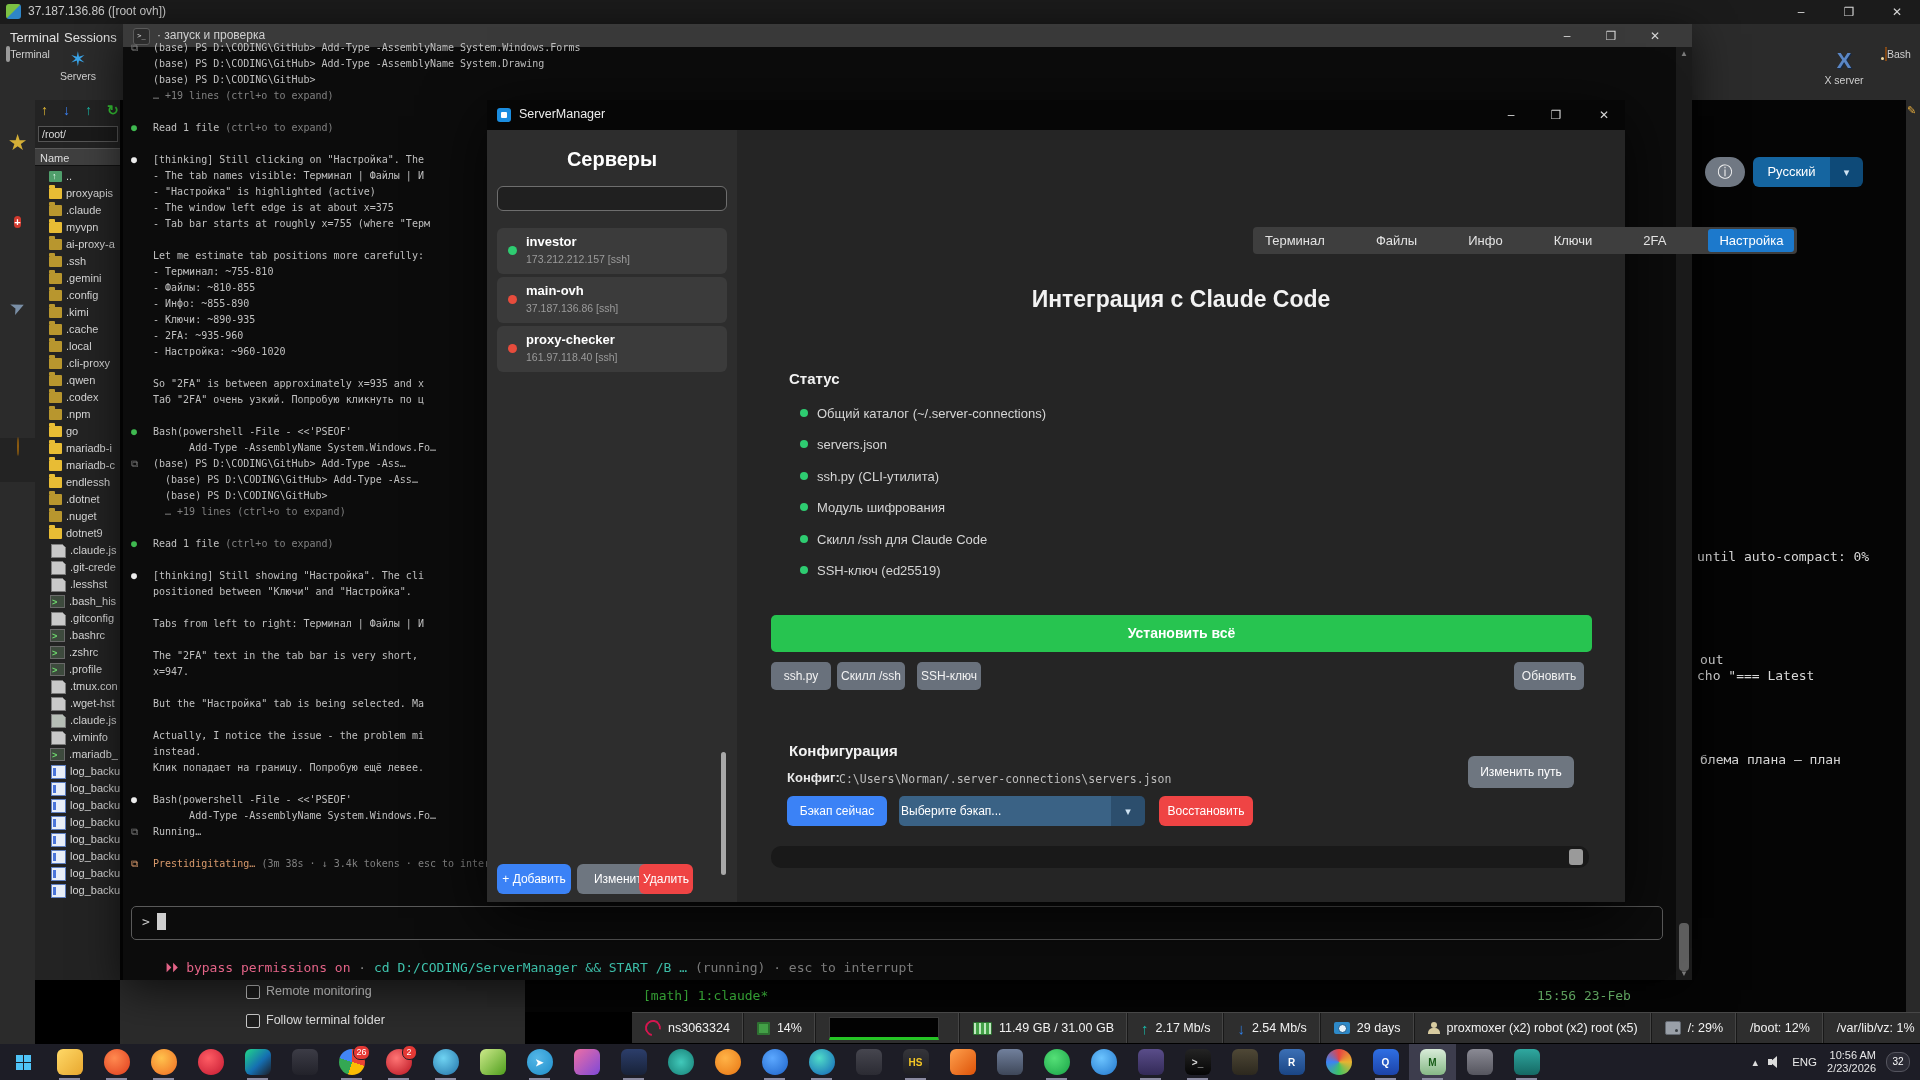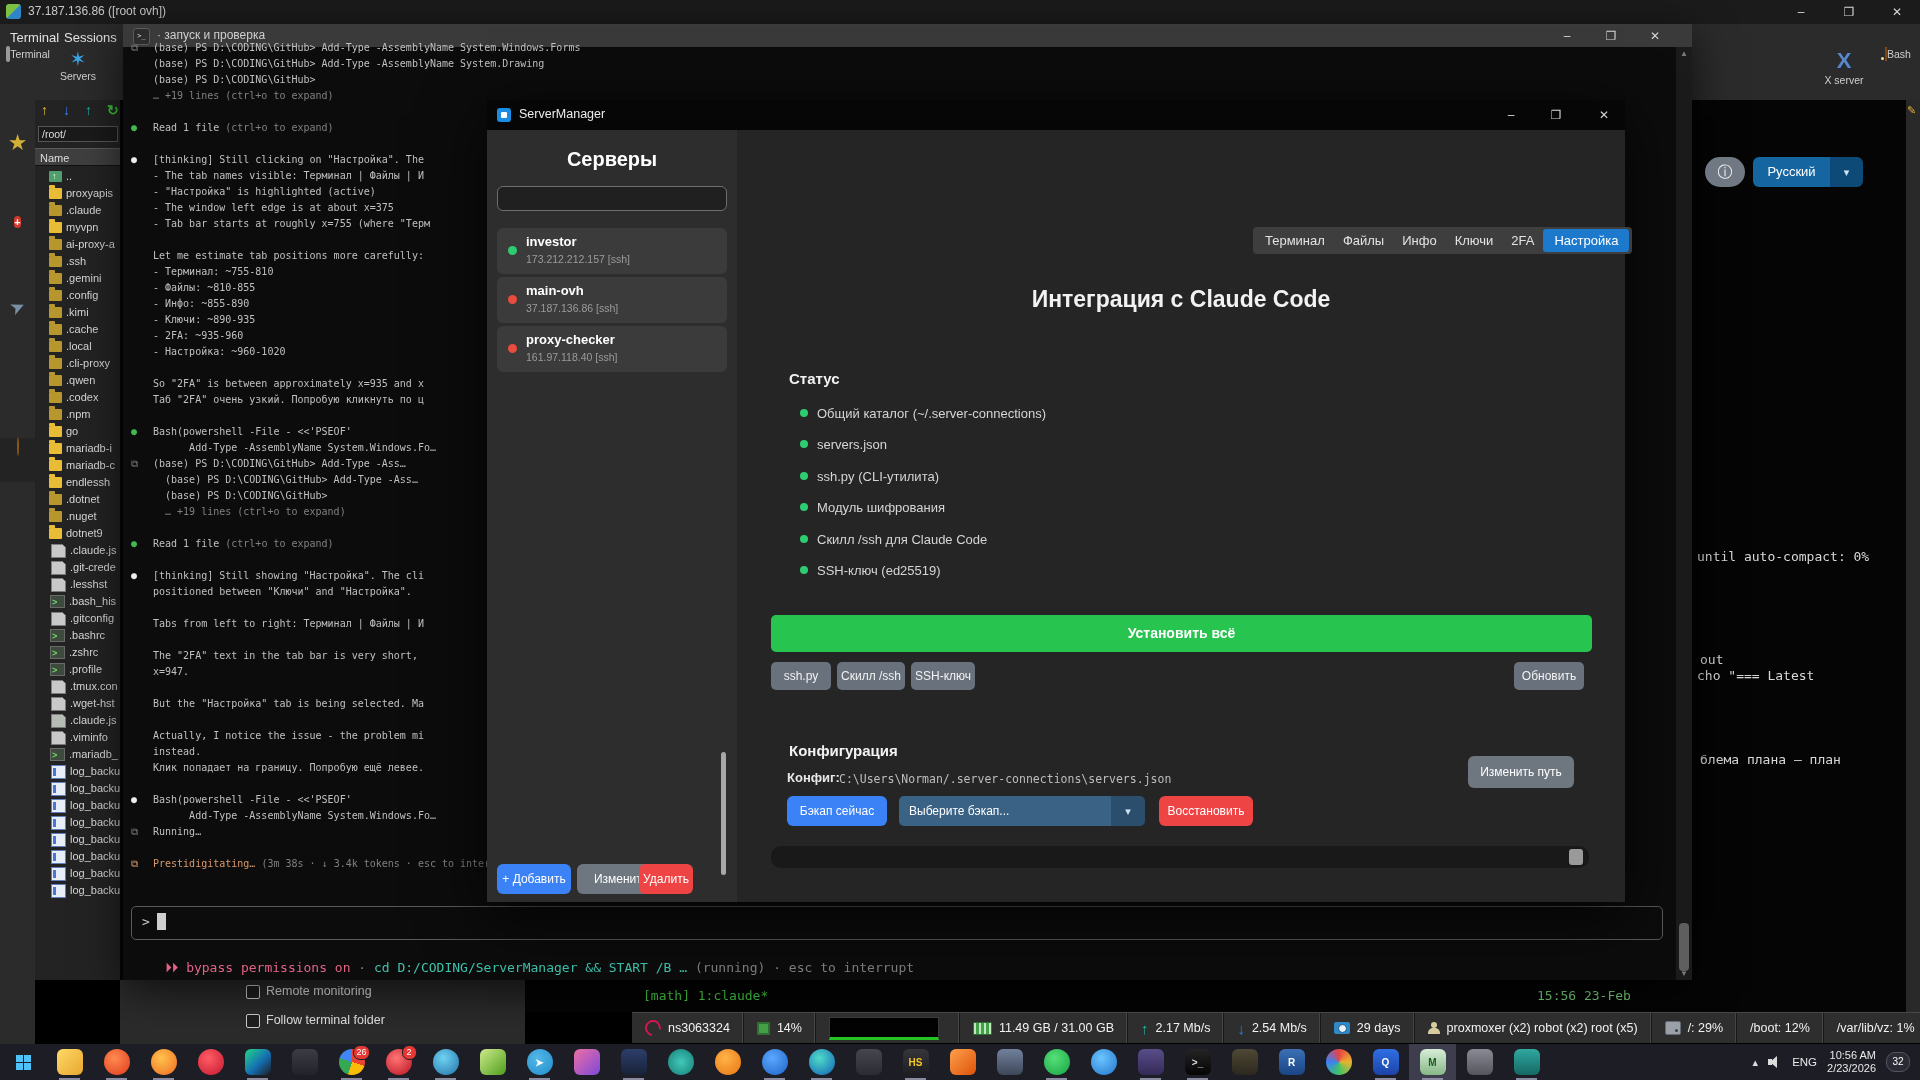--- a/index.html
+++ b/index.html
@@ -120,38 +120,38 @@
   .blue{background:#3b82f6;}
   .gray{background:#6e7680;}
   .red{background:#ef4444;}
   #sm-content{left:250px;top:30px;width:888px;height:772px;background:#252525;}
   #sm-info{left:968px;top:27px;width:40px;height:30px;background:#707883;border-radius:15px;
            color:#f2f2f2;text-align:center;line-height:30px;font-size:15px;}
   #sm-lang{left:1016px;top:27px;width:77px;height:30px;background:#1565a0;border-radius:6px 0 0 6px;
            color:#fff;font-size:13px;text-align:center;line-height:30px;}
   #sm-lang-chev{left:1093px;top:27px;width:33px;height:30px;background:#0e4a78;border-radius:0 6px 6px 0;
            color:#cfe3f2;text-align:center;line-height:30px;font-size:11px;}
-  #sm-tabs{left:516px;top:97px;height:27px;background:#3e3e3e;border-radius:4px;display:flex;align-items:center;padding:0 3px;}
+  #sm-tabs{left:516px;top:97px;height:27px;background:#3e3e3e;border-radius:4px;display:flex;align-items:center;padding:0 3px;gap:33px;}
   .smtab{color:#e3e3e3;font-size:13px;padding:0 9px;line-height:23px;cursor:default;}
   .smtab.active{background:#1c79cc;color:#fff;border-radius:3px;padding:0 11px;}
   #sm-h1{left:0;top:156px;width:888px;text-align:center;color:#f2f2f2;font-size:23px;font-weight:bold;}
   #sm-sub{left:0;top:194px;width:888px;text-align:center;color:#a3a3a3;font-size:13px;line-height:15.5px;}
   .h2{color:#f2f2f2;font-size:15px;font-weight:bold;}
   .sitem{position:absolute;left:63px;height:18px;display:flex;align-items:center;color:#d5d5d5;font-size:13px;}
   .sdot{width:8px;height:8px;border-radius:50%;background:#2ecc71;margin-right:9px;}
   #sm-install{left:34px;top:485px;width:821px;height:37px;background:#27c450;border-radius:5px;color:#fff;
               font-size:14px;font-weight:bold;text-align:center;line-height:37px;}
   .sbtn{position:absolute;top:532px;height:28px;background:#69717c;border-radius:5px;color:#f2f2f2;
         font-size:12px;text-align:center;line-height:28px;}
   #sm-cfg-label{left:50px;top:640px;color:#e8e8e8;font-size:13px;font-weight:bold;}
   #sm-cfg-path{left:102px;top:642px;color:#bdbdbd;font-size:11.5px;}
   #sm-changepath{left:731px;top:626px;width:106px;height:32px;line-height:32px;}
   #sm-backup{left:50px;top:666px;width:100px;height:30px;line-height:30px;}
   #sm-select{left:162px;top:666px;width:212px;height:30px;background:#3a6285;border-radius:5px 0 0 5px;
-             color:#fff;font-size:12px;line-height:30px;padding-left:10px;}
+             color:#fff;font-size:12px;line-height:30px;padding-left:2px;}
   #sm-select-chev{left:374px;top:666px;width:34px;height:30px;background:#2c4e6d;border-radius:0 5px 5px 0;
              color:#cfe3f2;text-align:center;line-height:30px;font-size:11px;}
   #sm-restore{left:422px;top:666px;width:94px;height:30px;line-height:30px;}
   #sm-hstrip{left:34px;top:716px;width:818px;height:22px;background:#191919;border-radius:10px;}
   #sm-hthumb{left:798px;top:3px;width:14px;height:16px;background:#9a9a9a;border-radius:3px;}
 
   
   #monbar{left:632px;top:1012px;width:1288px;height:30px;background:#2e2e2e;border-top:1px solid #474747;
           display:flex;align-items:stretch;color:#f2f2f2;font-size:12.5px;}
   .seg{display:flex;align-items:center;gap:7px;padding:0 13px;border-right:1px solid #181818;
@@ -696,21 +696,21 @@
         <span>Скилл /ssh для Claude Code</span>
       </div>
     <div class="sitem" style="top:431px">
         <span class="sdot"></span>
         <span>SSH-ключ (ed25519)</span>
       </div>
 
     <div class="abs" id="sm-install">Установить всё</div>
     <div class="abs sbtn" style="left:34px;width:60px">ssh.py</div>
     <div class="abs sbtn" style="left:100px;width:68px">Скилл /ssh</div>
-    <div class="abs sbtn" style="left:174px;width:64px">SSH-ключ</div>
+    <div class="abs sbtn" style="left:180px;width:64px">SSH-ключ</div>
     <div class="abs sbtn blue" style="left:777px;width:70px">Обновить</div>
 
     <div class="abs h2" style="left:52px;top:612px">Конфигурация</div>
     <span class="abs" id="sm-cfg-label">Конфиг:</span>
     <span class="abs mono" id="sm-cfg-path">C:\Users\Norman/.server-connections\servers.json</span>
     <div class="abs smbtn gray" id="sm-changepath">Изменить путь</div>
     <div class="abs smbtn blue" id="sm-backup">Бэкап сейчас</div>
     <div class="abs" id="sm-select">Выберите бэкап...</div>
     <div class="abs" id="sm-select-chev">▾</div>
     <div class="abs smbtn red" id="sm-restore">Восстановить</div>

